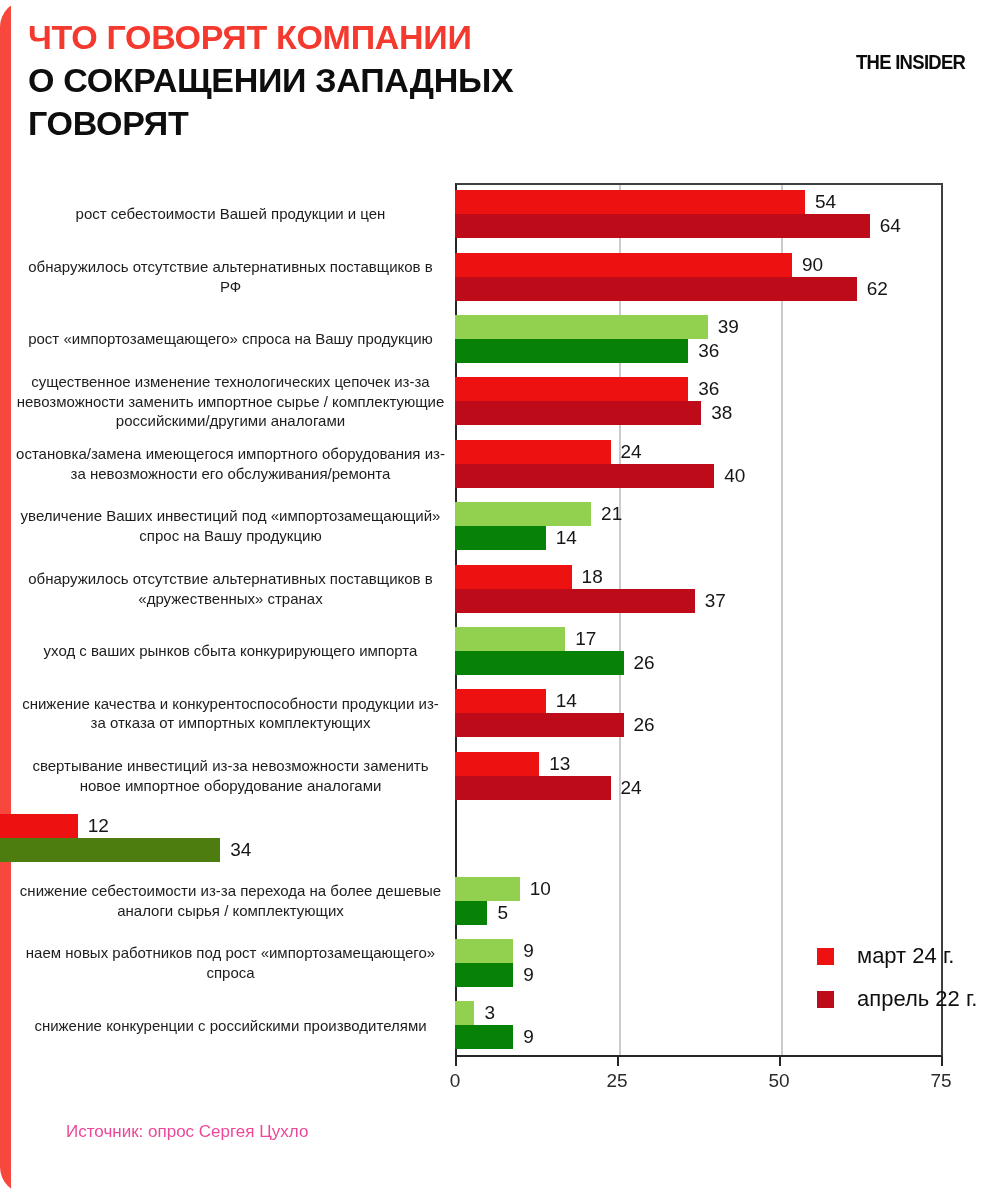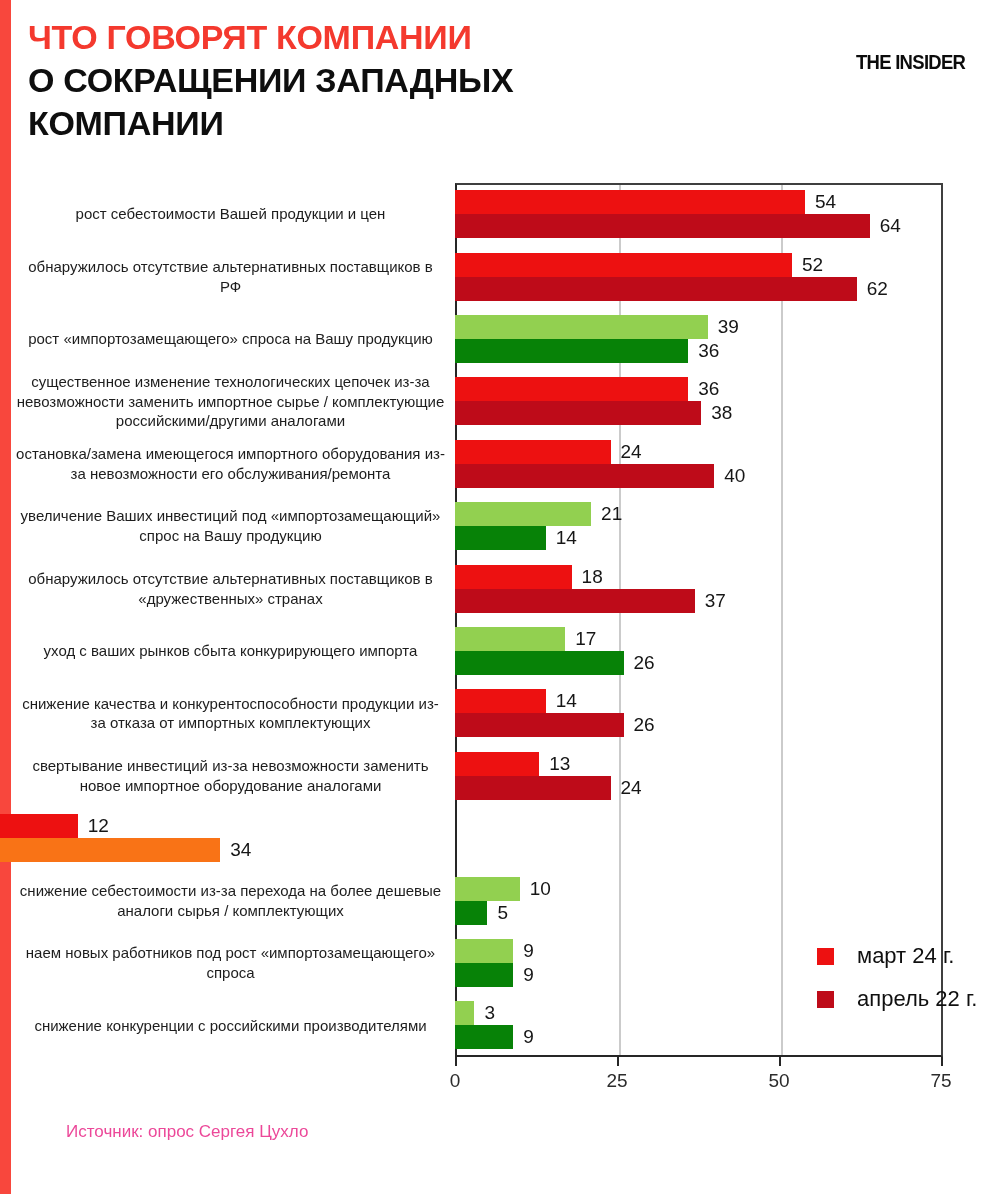--- a/index.html
+++ b/index.html
@@ -1,19 +1,19 @@
 <!DOCTYPE html>
 <html><head>
 <meta charset="utf-8">
 <style>
   * { margin:0; padding:0; box-sizing:border-box; }
   html,body { background:#ffffff; }
   .canvas {
     position:relative; width:997px; height:1194px; background:#ffffff;
-    font-family:"Liberation Sans", sans-serif; overflow:hidden;
+    font-family:"Liberation Sans", sans-serif; overflow:hidden;border-radius:27px;
   }
   .stripe { position:absolute; left:0; top:0; width:11px; height:1194px; }
   .title { position:absolute; left:28px; top:16px; font-size:34px; font-weight:700;
            line-height:43px; letter-spacing:-0.3px; color:#0e0e0e; }
   .title span { display:block; }
   .logo { position:absolute; top:50px; right:32px; font-size:21px; font-weight:700;
           letter-spacing:-0.8px; color:#0b0b0b; transform:scaleX(0.88); transform-origin:100% 50%; }
 
   .chart-wrap { position:absolute; left:0; top:183px; width:997px; height:960px; }
   .plot-frame { position:absolute; left:455px; top:0; width:488px; height:874px;
@@ -43,21 +43,21 @@
 </head>
 <body>
 
 <div class="canvas">
 
   <div class="stripe" style="background: rgb(248, 71, 61);"></div>
 
   <h1 class="title">
     <span class="red" style="color: rgb(244, 57, 46);">ЧТО ГОВОРЯТ КОМПАНИИ</span>
     <span>О СОКРАЩЕНИИ ЗАПАДНЫХ</span>
-    <span>КОМПАНИИ</span>
+    <span>ГОВОРЯТ</span>
   </h1>
 
   <div class="logo">THE INSIDER</div>
 
   <div class="chart-wrap">
     <div class="plot-frame" id="plot-frame">
         <div class="gridline" style="left: 162px; background: rgb(203, 203, 203);"></div>
         <div class="gridline" style="left: 324px; background: rgb(203, 203, 203);"></div>
       </div>
     <div class="rows" id="rows">
@@ -69,21 +69,21 @@
             </div>
             <div class="bar" style="width: 414.7px; background: rgb(190, 11, 25);">
               <span class="bar-value">64</span>
             </div>
           </div>
         </div>
         <div class="chart-row">
           <div class="row-label">обнаружилось отсутствие альтернативных поставщиков в РФ</div>
           <div class="bar-area">
             <div class="bar" style="width: 337px; background: rgb(237, 17, 17);">
-              <span class="bar-value">52</span>
+              <span class="bar-value">90</span>
             </div>
             <div class="bar" style="width: 401.8px; background: rgb(190, 11, 25);">
               <span class="bar-value">62</span>
             </div>
           </div>
         </div>
         <div class="chart-row">
           <div class="row-label">рост «импортозамещающего» спроса на Вашу продукцию</div>
           <div class="bar-area">
             <div class="bar" style="width: 252.7px; background: rgb(146, 208, 80);">
@@ -169,21 +169,21 @@
             <div class="bar" style="width: 155.5px; background: rgb(190, 11, 25);">
               <span class="bar-value">24</span>
             </div>
           </div>
         </div>
         <div class="chart-row">
           <div class="bar-area">
             <div class="bar" style="width: 77.8px; background: rgb(237, 17, 17);">
               <span class="bar-value">12</span>
             </div>
-            <div class="bar" style="width: 220.3px; background: #f97316;">
+            <div class="bar" style="width: 220.3px; background: #4d7c0f;">
               <span class="bar-value">34</span>
             </div>
           </div>
         </div>
         <div class="chart-row">
           <div class="row-label">снижение себестоимости из-за перехода на более дешевые аналоги сырья / комплектующих</div>
           <div class="bar-area">
             <div class="bar" style="width: 64.8px; background: rgb(146, 208, 80);">
               <span class="bar-value">10</span>
             </div>

